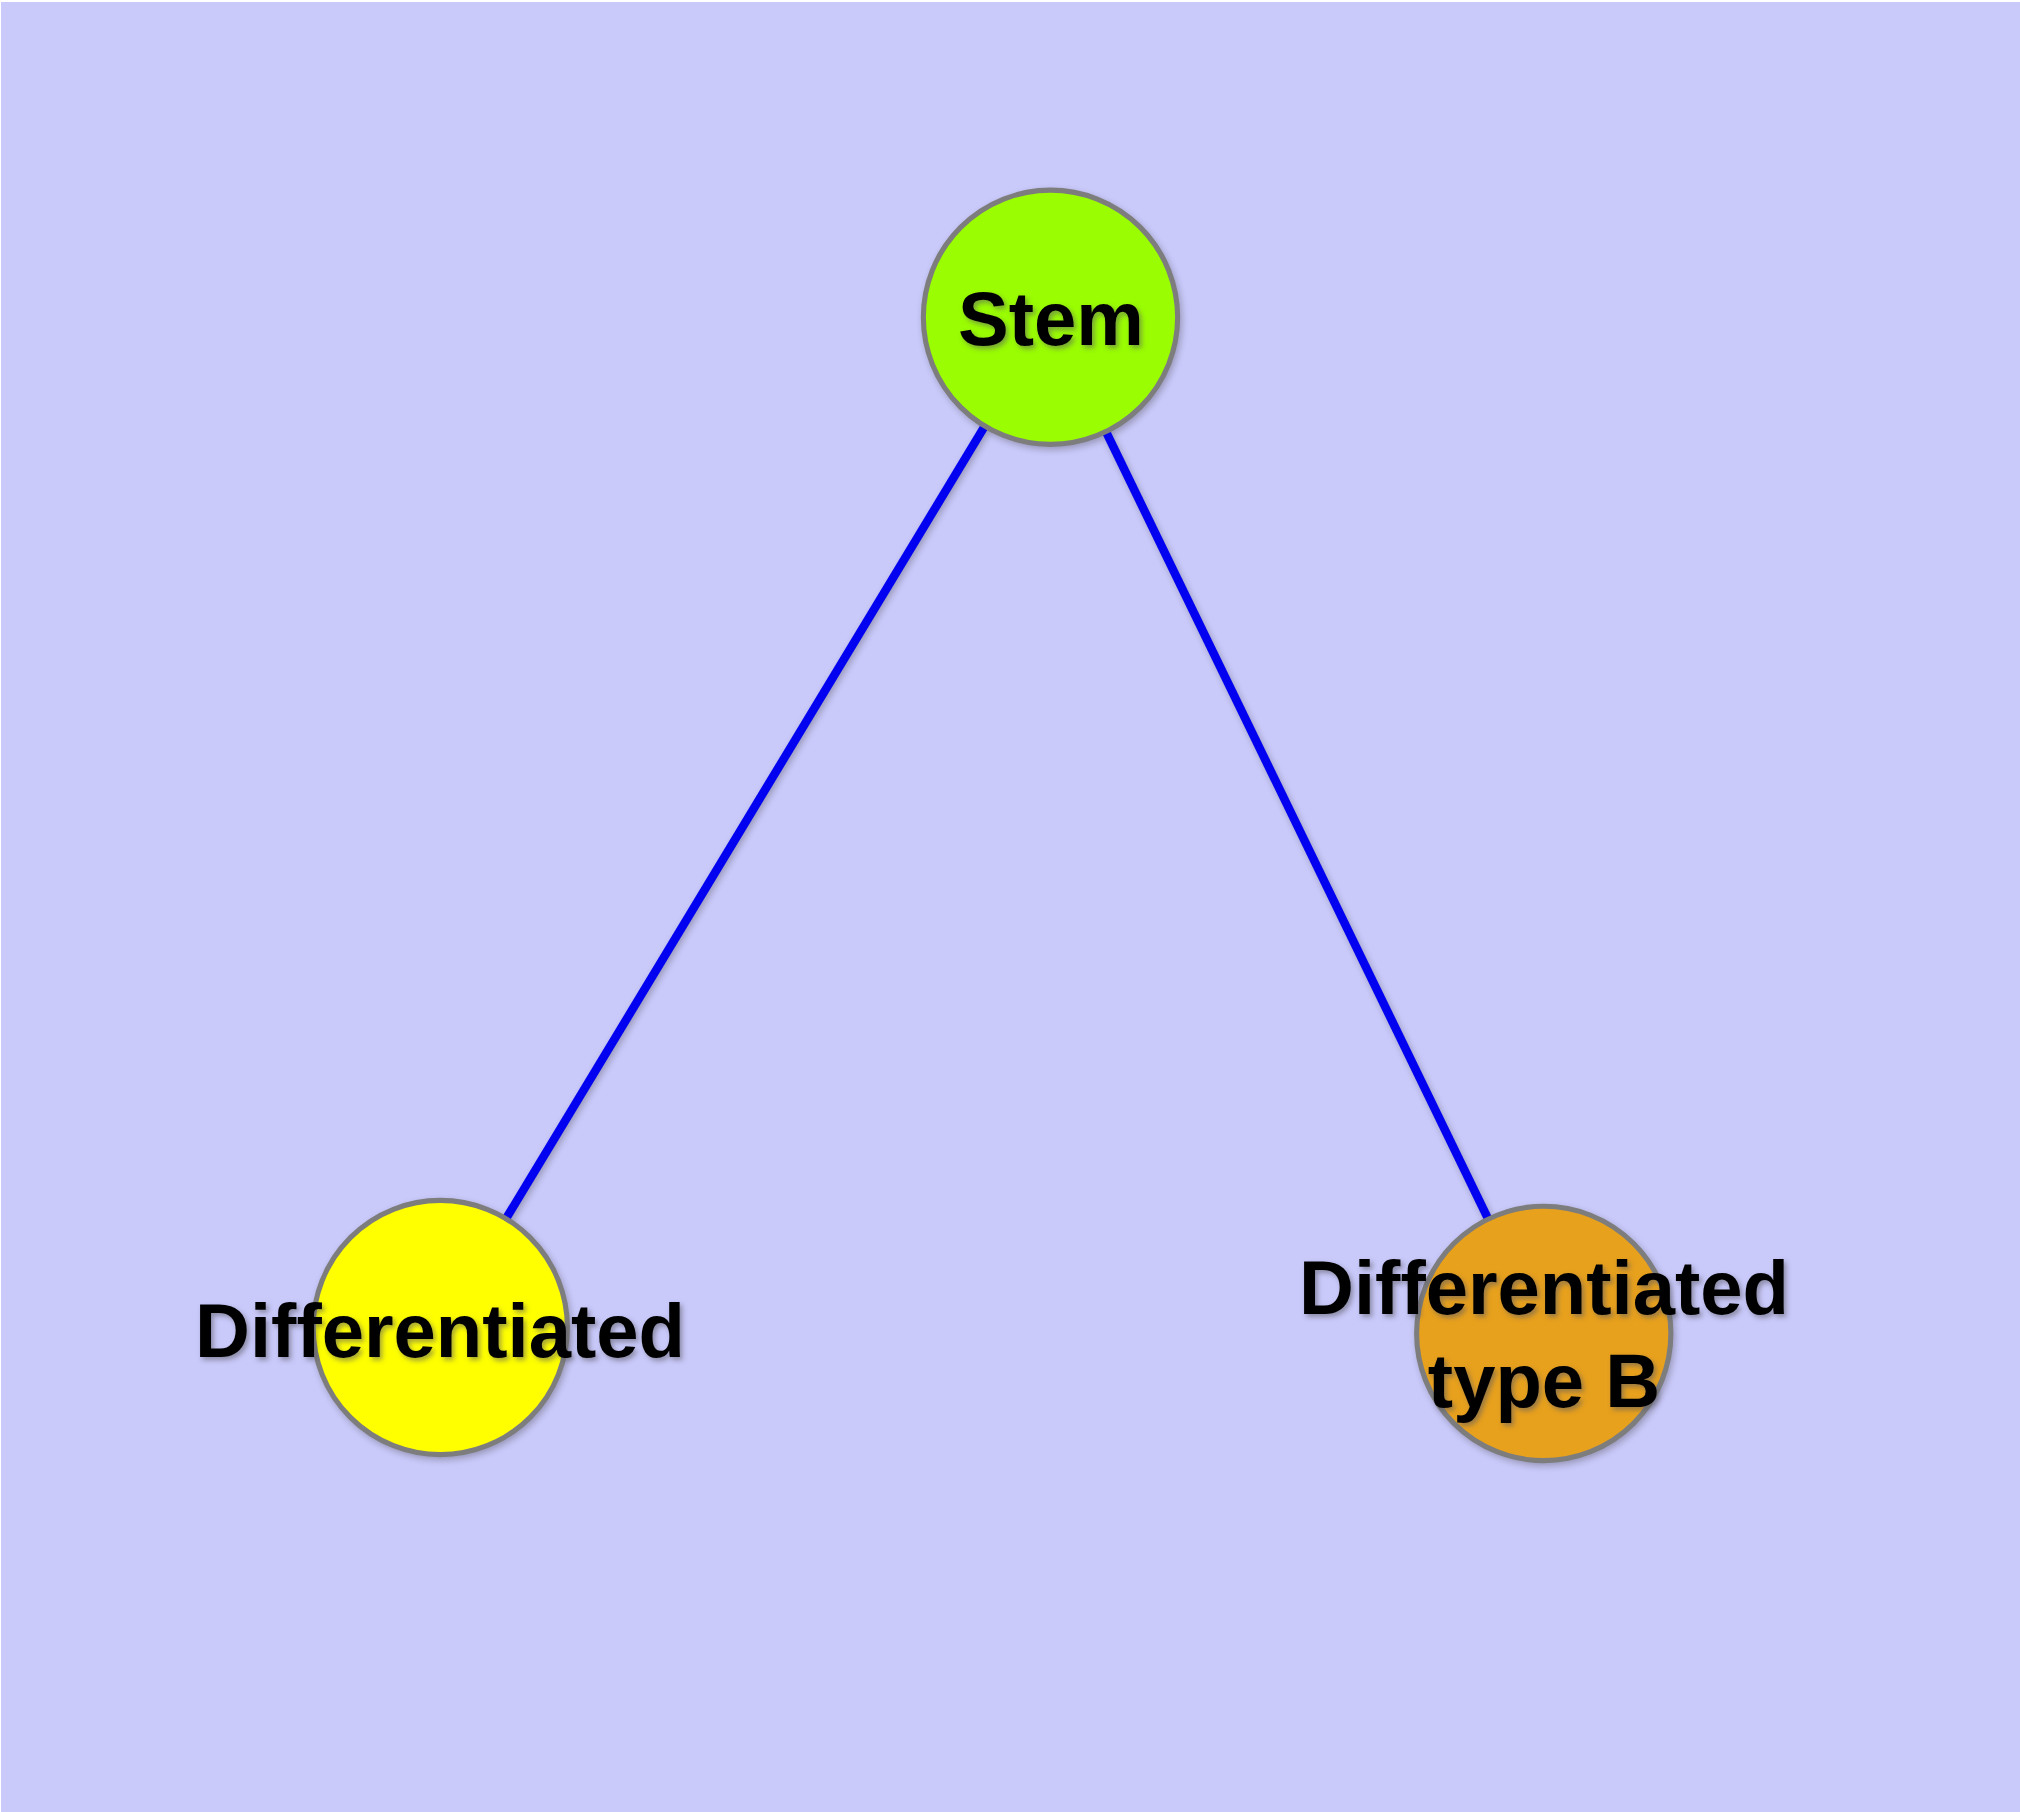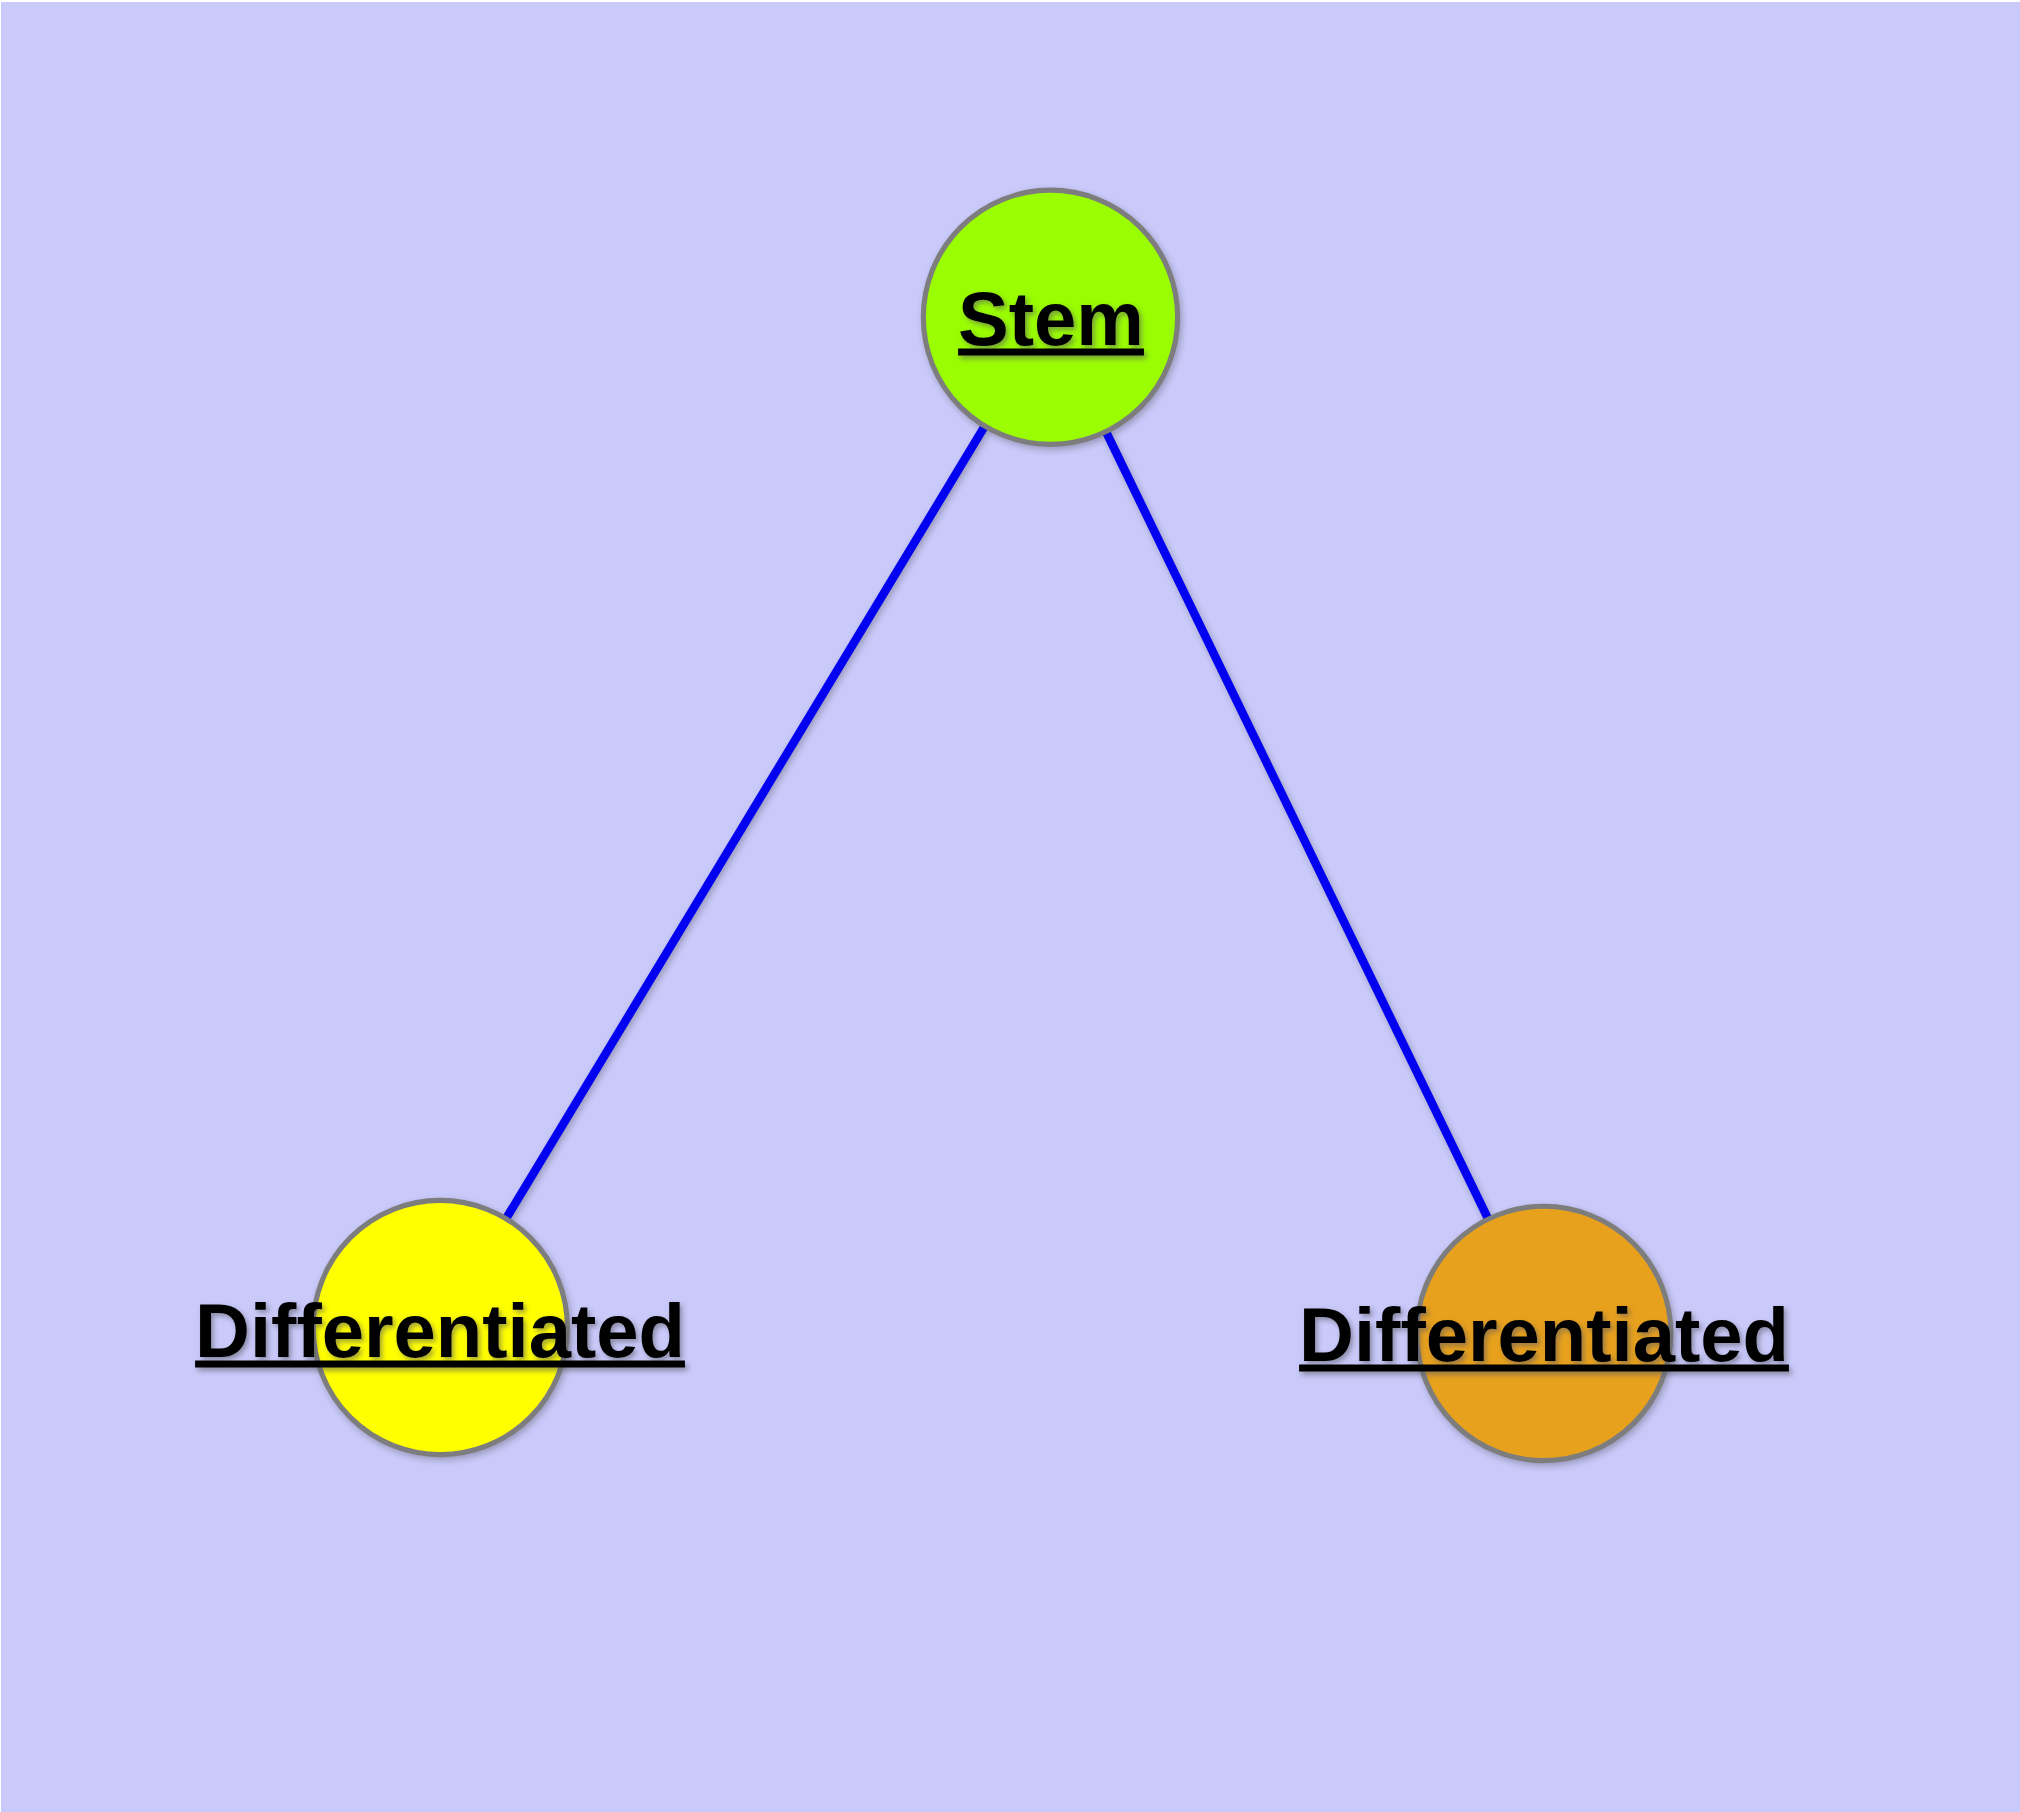--- a/index.html
+++ b/index.html
@@ -40,21 +40,20 @@
     text-align: center;
     font-weight: bold;
     font-size: 76px;
     line-height: 93px;
     color: #000000;
     white-space: nowrap;
     text-shadow: 2.5px 3.4px 5.1px rgba(90,90,100,0.55);
   }
   .node-label .line {
     display: block;
-    text-decoration: underline;
   }
 </style>
 </head>
 <body>
 
 <div class="canvas">
 
   <svg class="graph" viewBox="0 0 2384 2138">
     <line class="edge" x1="1238" y1="372" x2="518" y2="1564" stroke="#0202F0"></line>
     <line class="edge" x1="1238" y1="372" x2="1820" y2="1571" stroke="#0202F0"></line>
@@ -67,16 +66,17 @@
   <div class="node-label" style="left:1050px; top:316px;">
     <span class="line">Stem</span>
   </div>
 
   <div class="node-label" style="left:439px; top:1328px;">
     <span class="line">Differentiated</span>
   </div>
 
   <div class="node-label" style="left:1543px; top:1332px;">
     <span class="line">Differentiated</span>
+    <span class="line">type B</span>
   </div>
 
 </div>
 
 
 </body></html>

